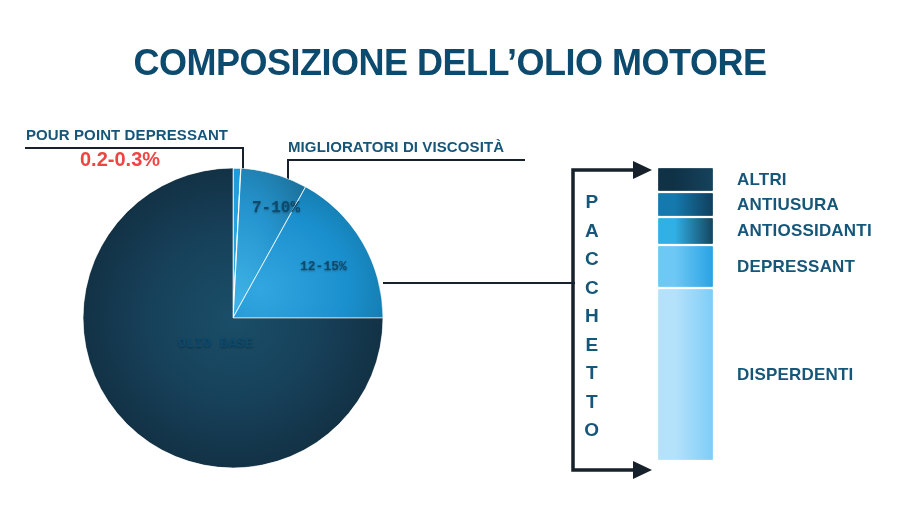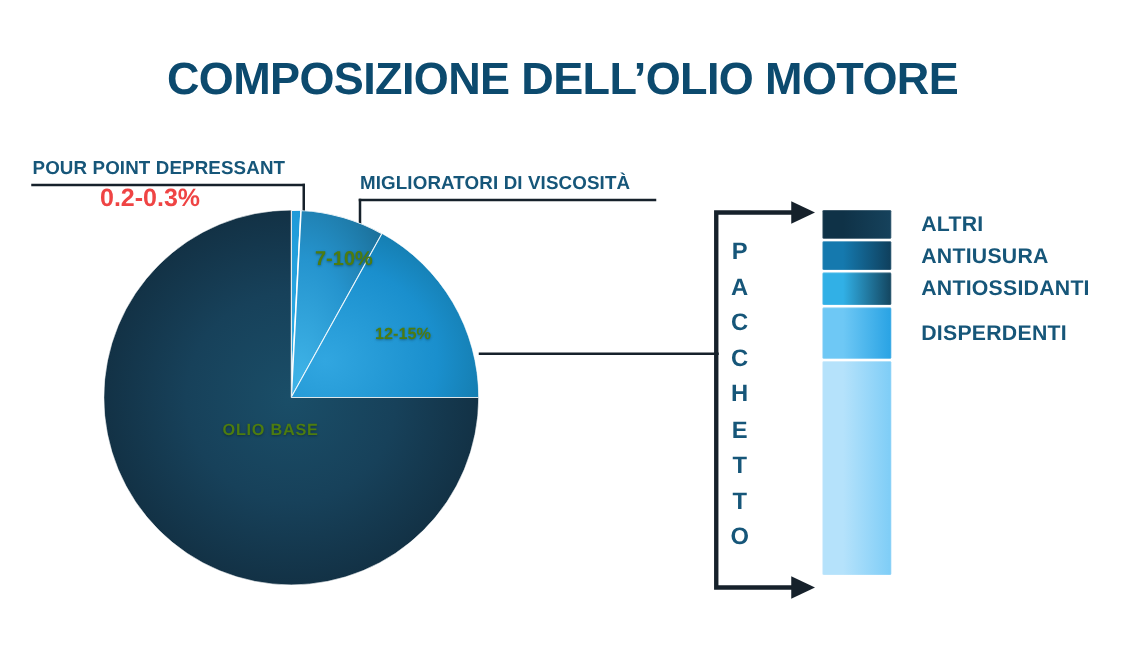--- a/index.html
+++ b/index.html
@@ -84,24 +84,25 @@
     top: 168px;
     width: 300px;
     height: 300px;
     border-radius: 50%;
     overflow: hidden;
   }
   #pie svg { display: block; }
 
   .pie-label {
     position: absolute;
-    color: #4d7c0f;
+    color: #0c4a6e;
     font-weight: 700;
     white-space: nowrap;
     text-shadow: 0 1px 2px rgba(0,0,0,0.35);
+    font-family: Liberation Mono, monospace;
   }
   #label-visc  { left: 252px; top: 199px; font-size: 16px; }
   #label-det   { left: 300px; top: 259px; font-size: 13px; }
   #label-base  { left: 178px; top: 336px; font-size: 13px; letter-spacing: 0.6px; }
 
   
   #bracket { position: absolute; left: 560px; top: 160px; width: 100px; height: 320px; }
   #pacchetto {
     position: absolute;
     left: 578px;
@@ -219,14 +220,15 @@
       <div class="seg" style="top: 0px; height: 23.149px; background: linear-gradient(90deg, rgb(15, 50, 71) 0%, rgb(15, 50, 71) 30%, rgb(22, 66, 92) 100%);"></div>
       <div class="seg" style="top: 25.149px; height: 23.149px; background: linear-gradient(90deg, rgb(21, 121, 174) 0%, rgb(21, 121, 174) 30%, rgb(15, 63, 92) 100%);"></div>
       <div class="seg" style="top: 50.298px; height: 25.876px; background: linear-gradient(90deg, rgb(49, 176, 230) 0%, rgb(49, 176, 230) 30%, rgb(19, 69, 95) 100%);"></div>
       <div class="seg" style="top: 78.174px; height: 41.026px; background: linear-gradient(90deg, rgb(110, 200, 245) 0%, rgb(110, 200, 245) 30%, rgb(41, 163, 228) 100%);"></div>
       <div class="seg" style="top: 121.2px; height: 171.013px; background: linear-gradient(90deg, rgb(181, 226, 251) 0%, rgb(181, 226, 251) 30%, rgb(126, 205, 247) 100%);"></div>
     </div>
 
 <div class="stack-label" style="top: 179.575px;">ALTRI</div>
     <div class="stack-label" style="top: 231.236px;">ANTIOSSIDANTI</div>
     <div class="stack-label" style="top: 204.724px;">ANTIUSURA</div>
-    <div class="stack-label" style="top: 266.687px;">DISPERDENTI</div>
+    <div class="stack-label" style="top: 266.687px;">DEPRESSANT</div>
+    <div class="stack-label" style="top: 374.707px;">DISPERDENTI</div>
   </div>
 
 </body></html>

